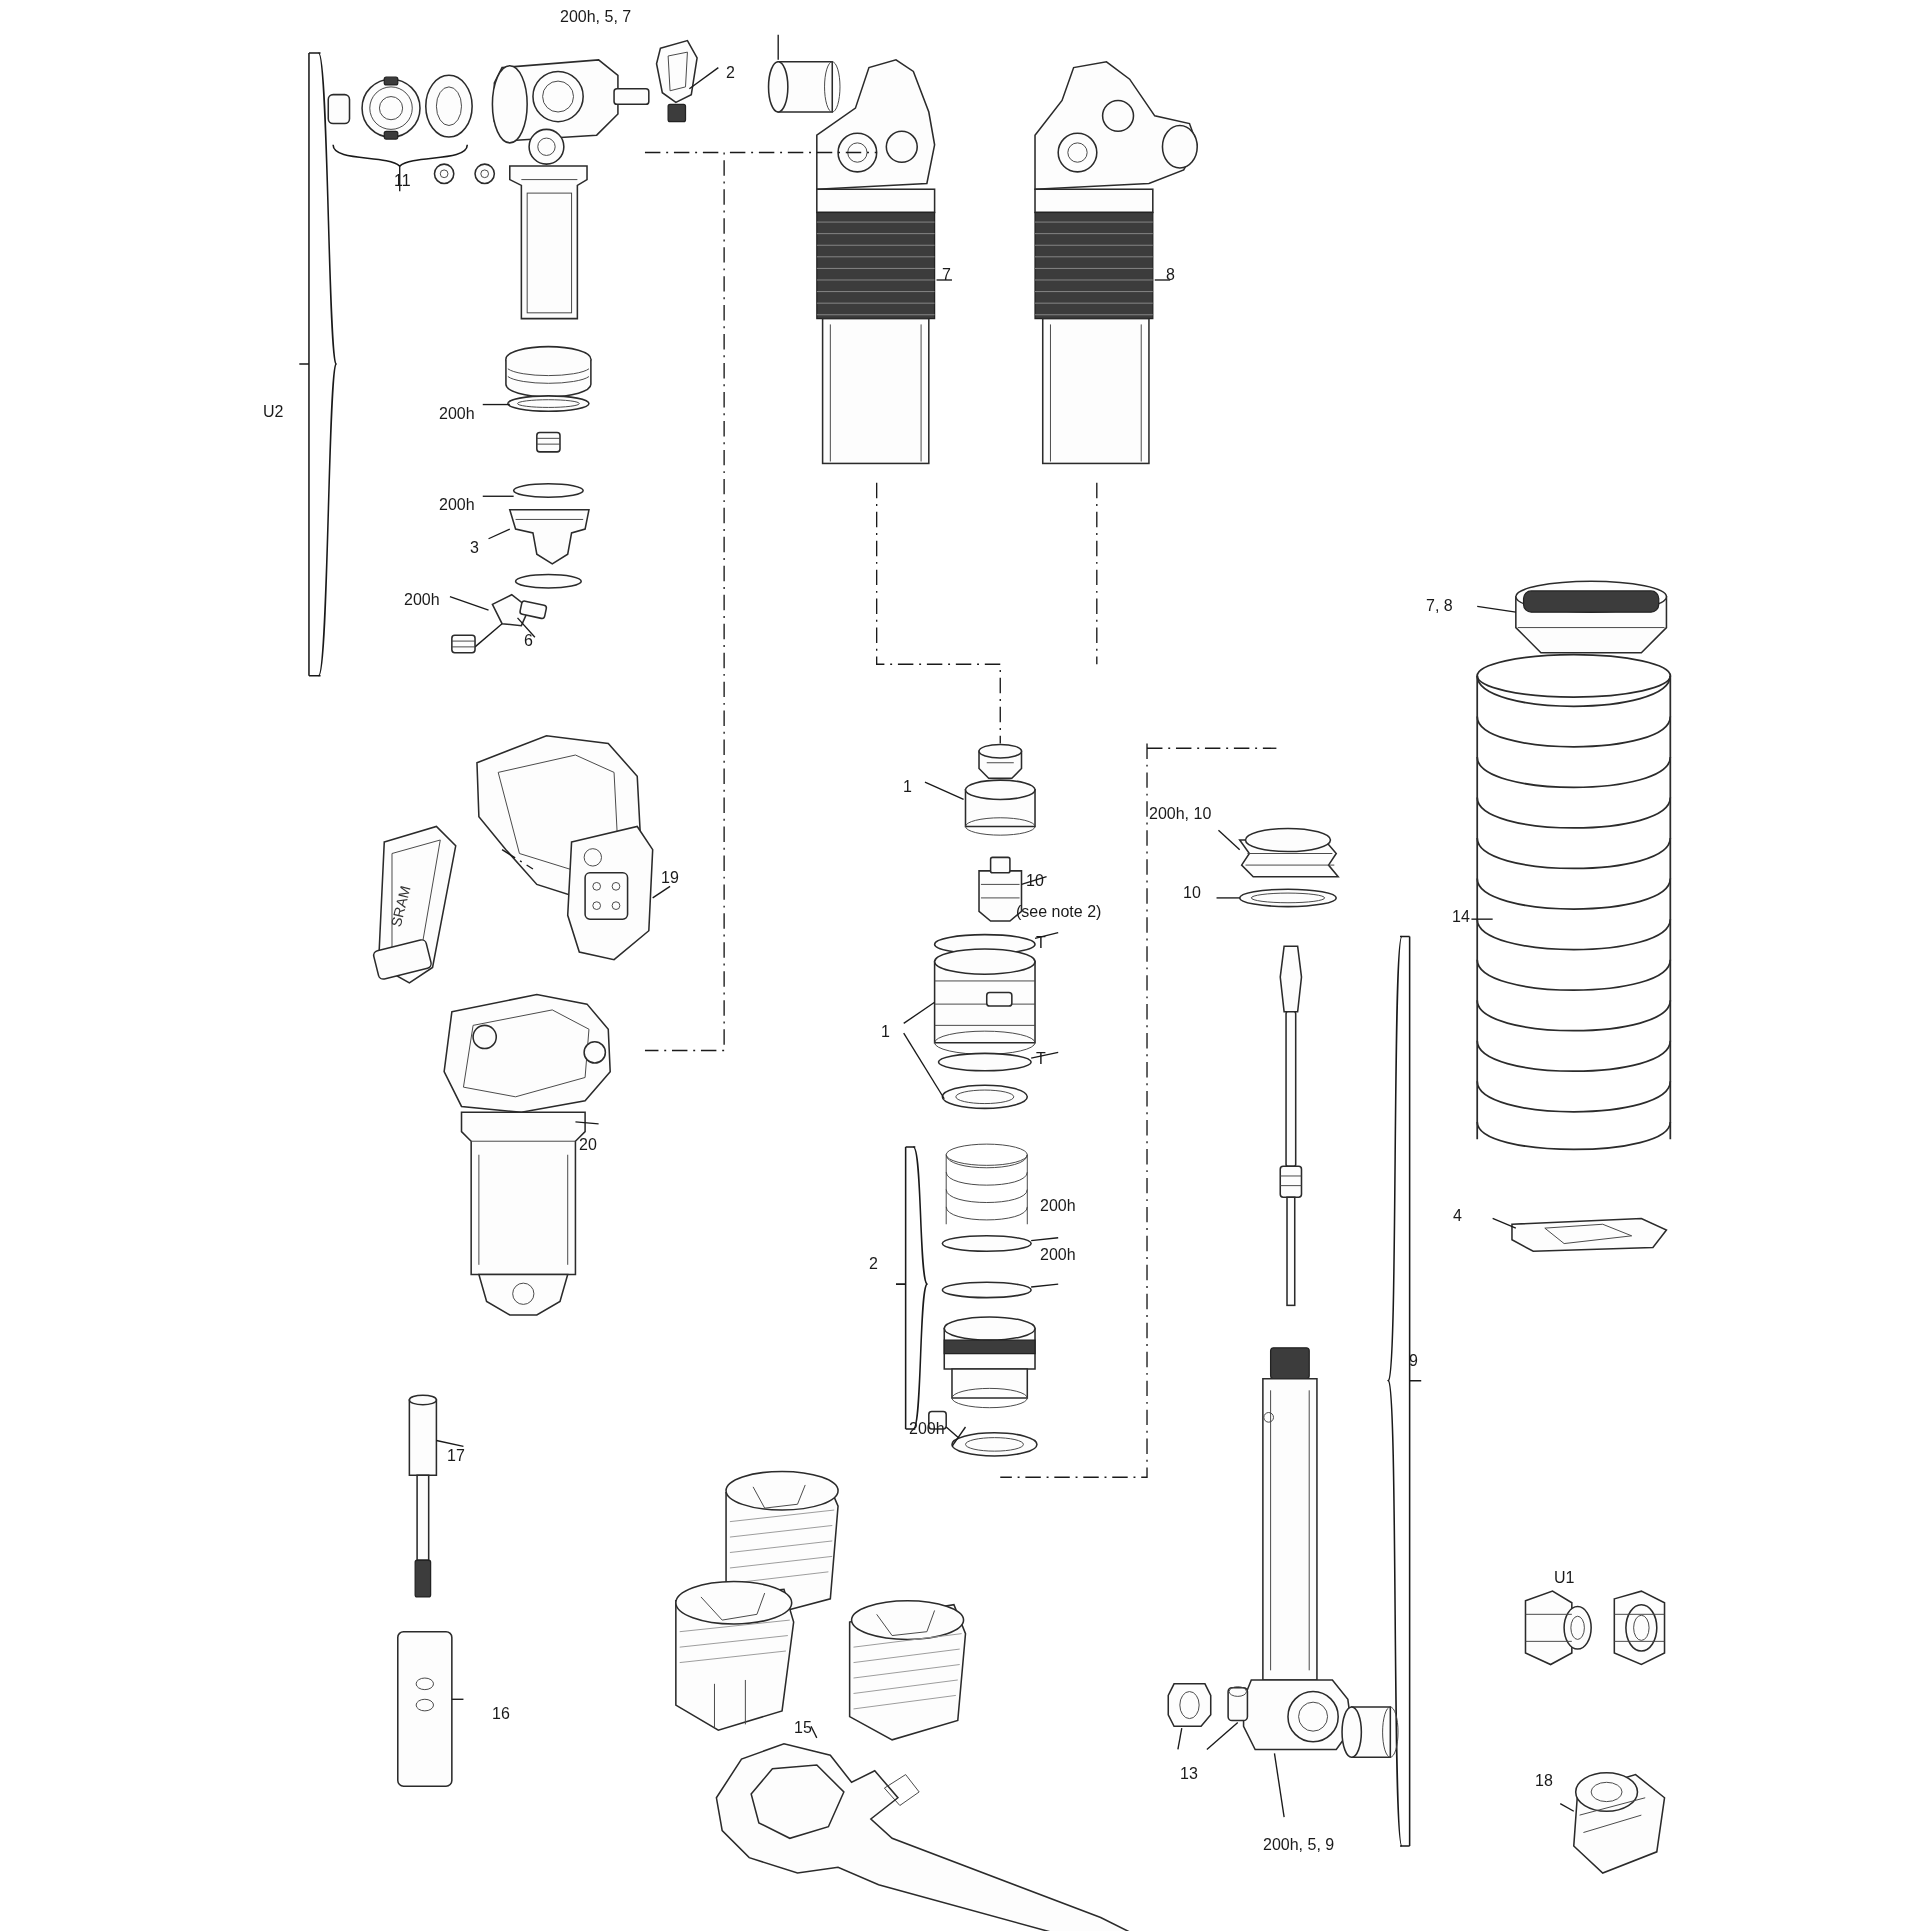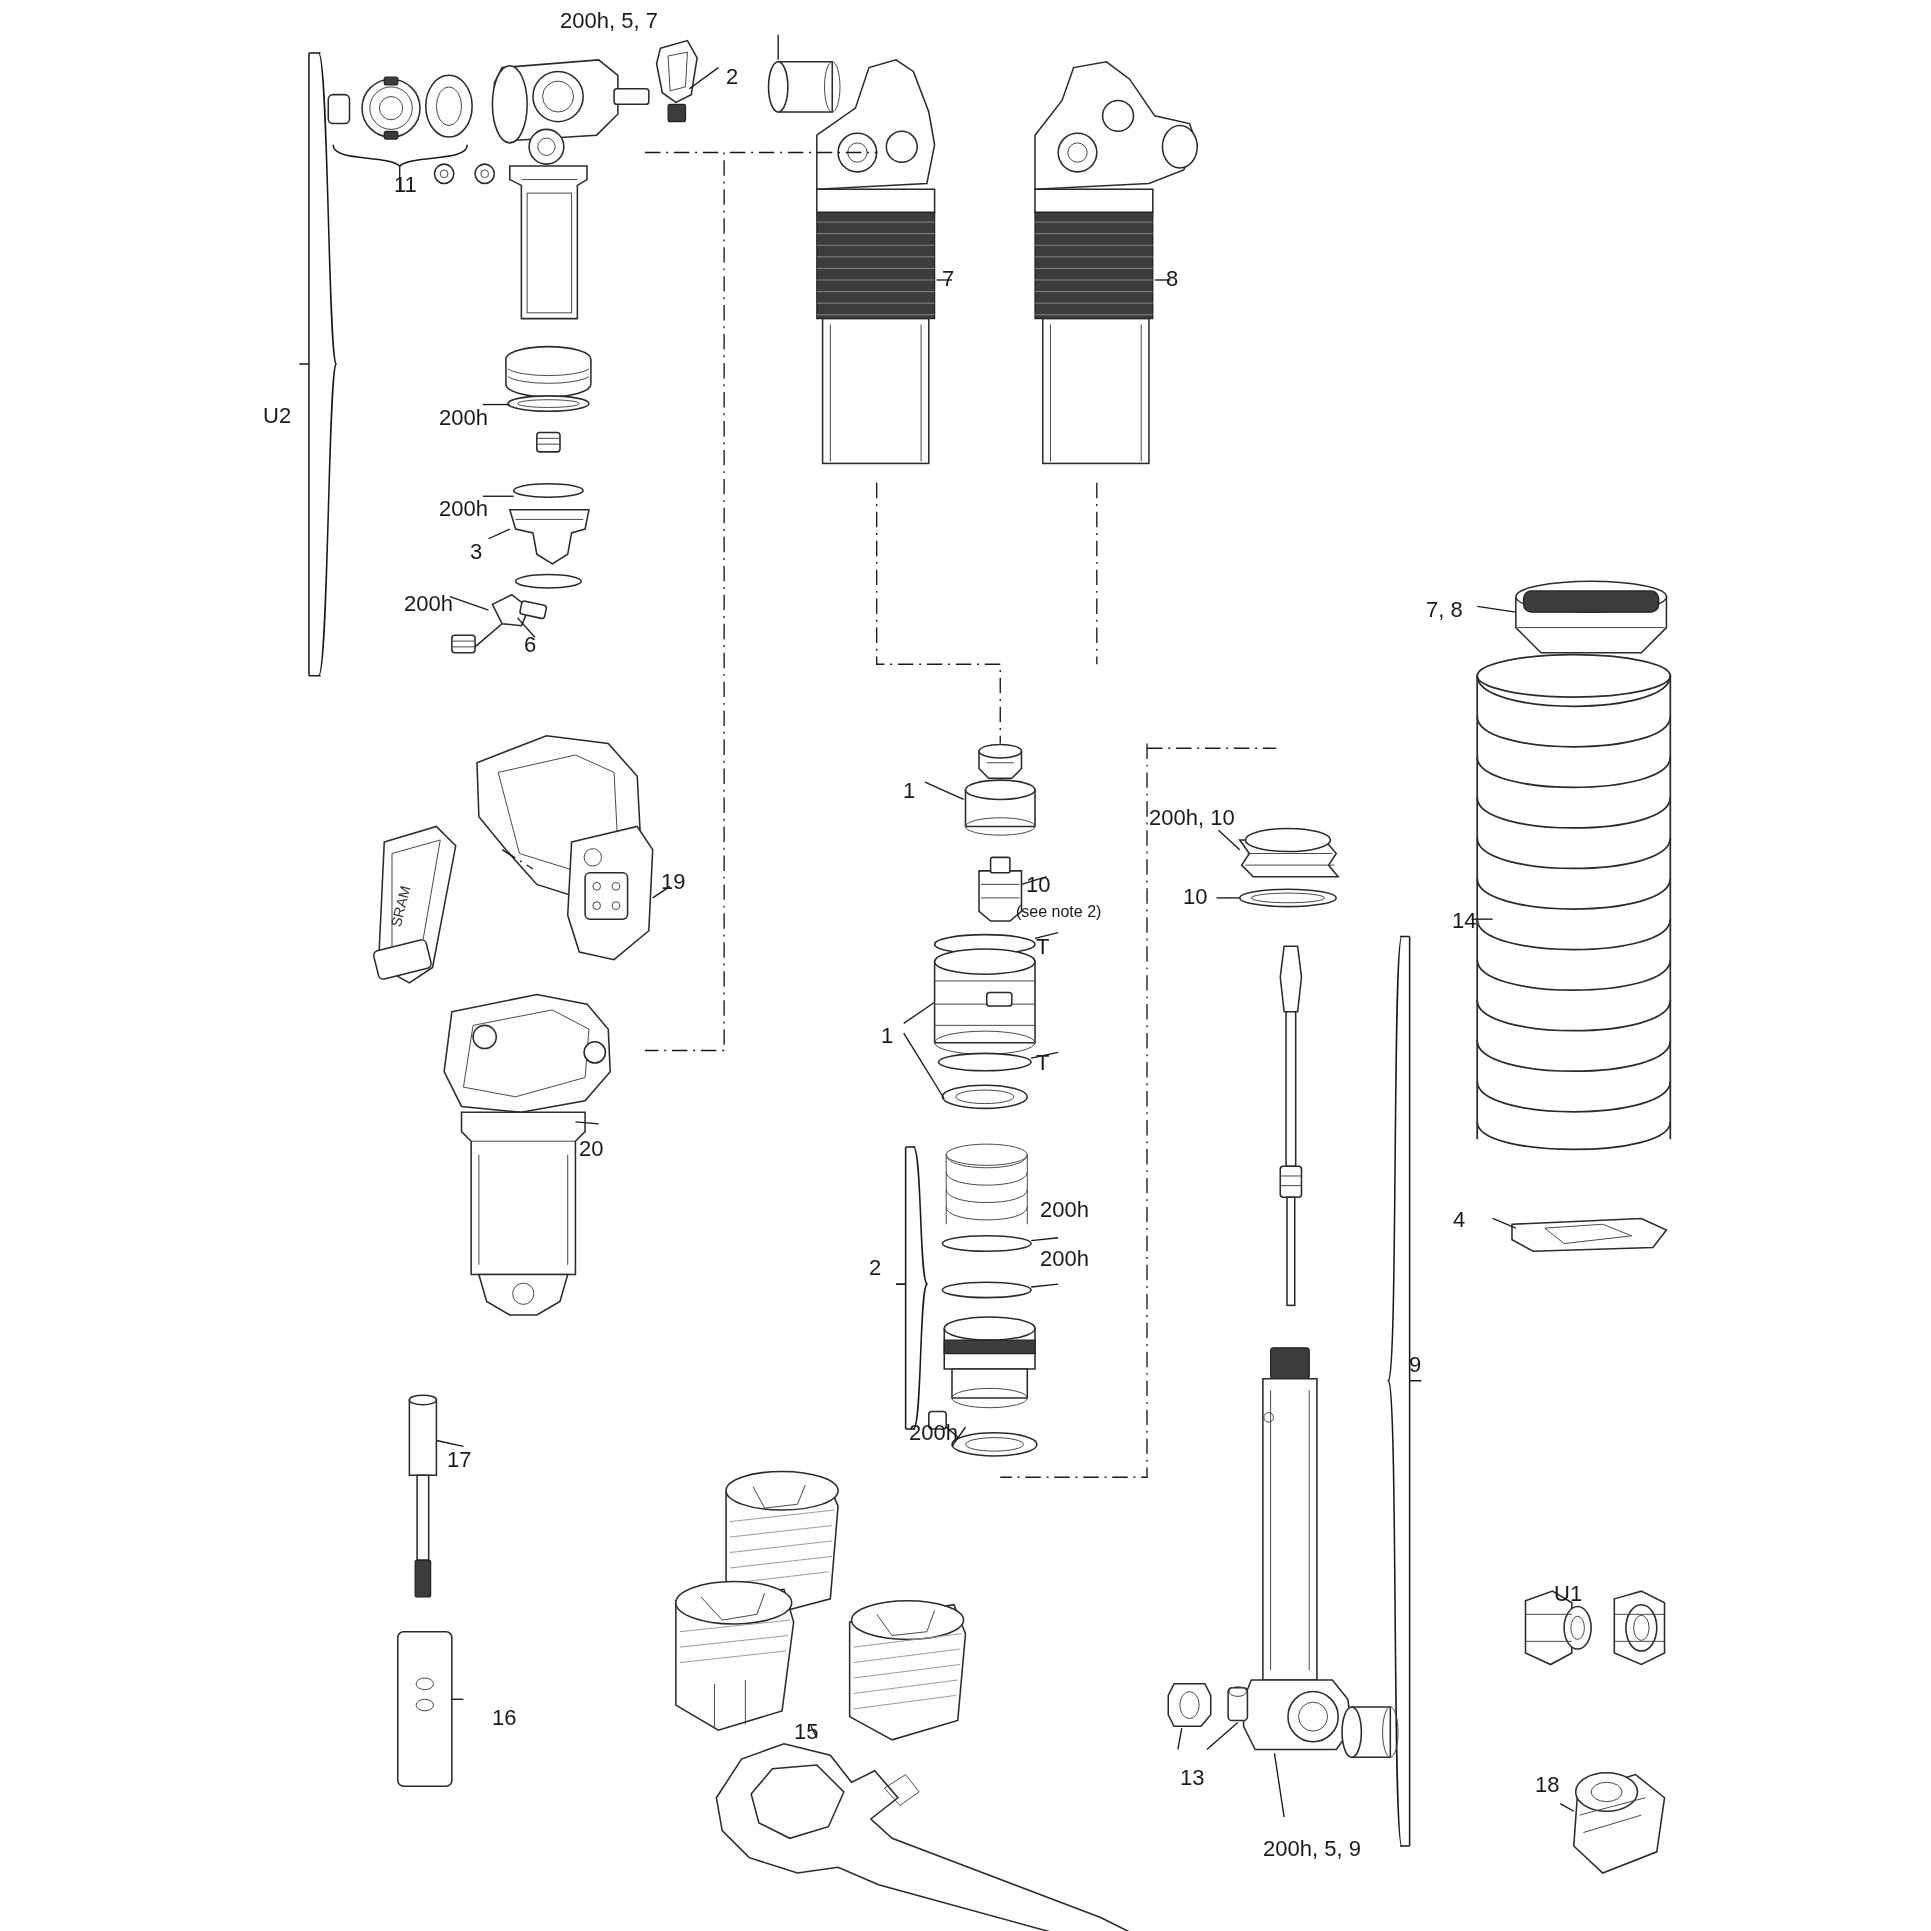--- a/index.html
+++ b/index.html
@@ -10,21 +10,21 @@
   #page {
     position: relative;
     width: 1931px;
     height: 1931px;
     background: #ffffff;
     font-family: "Liberation Sans", sans-serif;
     overflow: hidden;
   }
   .label {
     position: absolute;
-    font-size: 22px;
+    font-size: 16px;
     color: #1a1a1a;
     white-space: nowrap;
     line-height: 1.15;
   }
   .label.small {
     font-size: 16px;
   }
   .svg-layer {
     position: absolute;
     left: 0;
@@ -481,21 +481,21 @@
   <div class="label" style="left:579px;  top:1136px;">20</div>
   <div class="label" style="left:1452px; top:908px;">14</div>
   <div class="label" style="left:881px;  top:1023px;">1</div>
   <div class="label" style="left:1453px; top:1207px;">4</div>
   <div class="label" style="left:1040px; top:1197px;">200h</div>
   <div class="label" style="left:1040px; top:1246px;">200h</div>
   <div class="label" style="left:869px;  top:1255px;">2</div>
   <div class="label" style="left:1409px; top:1352px;">9</div>
   <div class="label" style="left:909px;  top:1420px;">200h</div>
   <div class="label" style="left:447px;  top:1447px;">17</div>
-  <div class="label" style="left:1554px; top:1569px;margin-top:12px;">U1</div>
+  <div class="label" style="left:1554px; top:1569px;">U1</div>
   <div class="label" style="left:492px;  top:1697px;margin-top:8px;">16</div>
   <div class="label" style="left:794px;  top:1719px;">15</div>
   <div class="label" style="left:1180px; top:1765px;">13</div>
   <div class="label" style="left:1535px; top:1772px;">18</div>
   <div class="label" style="left:1263px; top:1836px;">200h, 5, 9</div>
 
 </div>
 
 
 </body></html>

